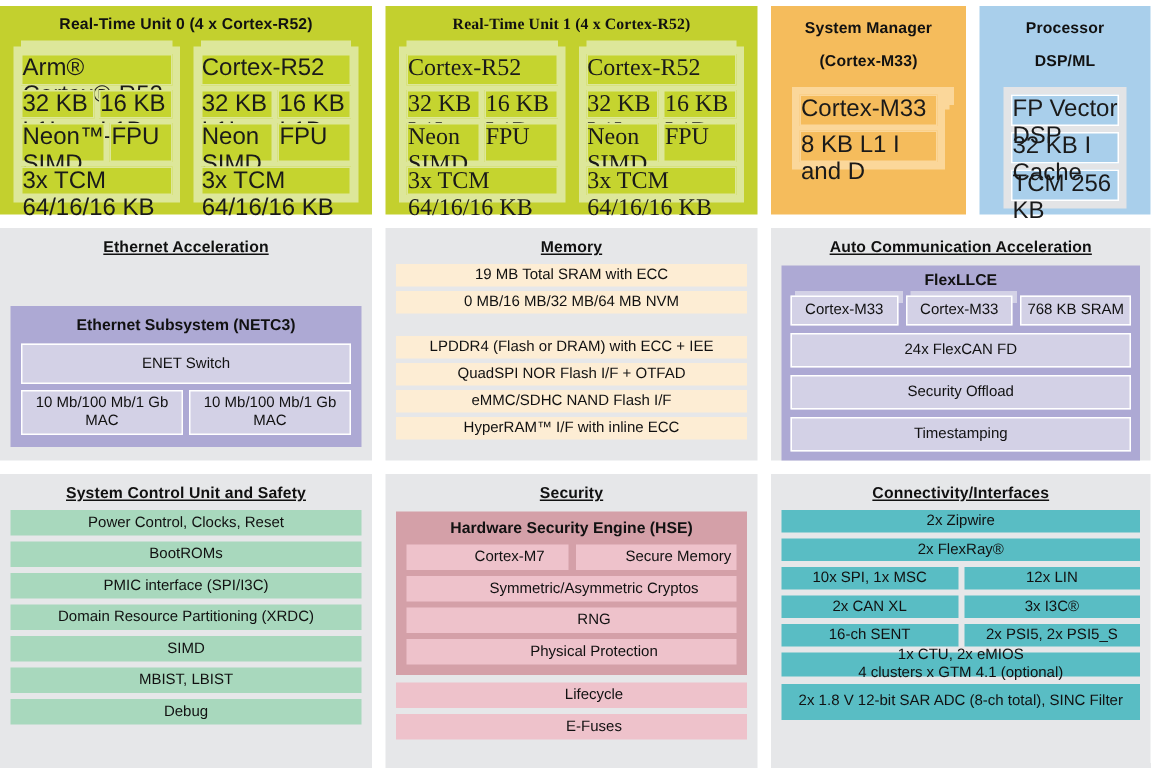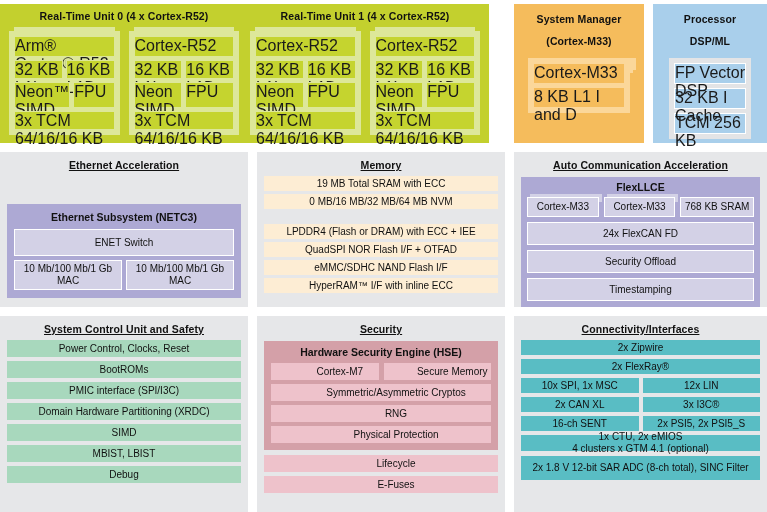--- a/index.html
+++ b/index.html
@@ -150,21 +150,21 @@
             <div class="gbox h-neon">Neon SIMD</div>
             <div class="gbox h-neon">FPU</div>
           </div>
           <div class="gbox h-tcm">3x TCM 64/16/16 KB</div>
         </div>
       </div>
 
     </div>
   </div>
 
-  <div class="panel rtu" style="left:241px;top:4px;width:248px;height:139px;">
+  <div class="panel rtu" style="left:257px;top:4px;width:248px;height:139px;font-family:Liberation Serif, serif;">
     <div class="panel-title">Real-Time Unit 1 (4 x Cortex-R52)</div>
     <div class="core-wrap">
 
       <div class="core-outer">
         <div class="core-inner">
           <div class="gbox h-core">Cortex-R52</div>
           <div class="grow">
             <div class="gbox h-cache">32 KB L1I</div>
             <div class="gbox h-cache">16 KB L1D</div>
           </div>
@@ -260,21 +260,21 @@
       <div class="box pbox ac-wide">Timestamping</div>
     </div>
   </div>
 
   <div class="panel gpanel" style="left:0px;top:316px;width:248px;height:196px;">
     <div class="panel-title">System Control Unit and Safety</div>
     <div class="scu-list">
       <div class="box mbox">Power Control, Clocks, Reset</div>
       <div class="box mbox">BootROMs</div>
       <div class="box mbox">PMIC interface (SPI/I3C)</div>
-      <div class="box mbox">Domain Hardware Partitioning (XRDC)</div>
+      <div class="box mbox">Domain Resource Partitioning (XRDC)</div>
       <div class="box mbox">SIMD</div>
       <div class="box mbox">MBIST, LBIST</div>
       <div class="box mbox">Debug</div>
     </div>
   </div>
 
   <div class="panel gpanel" style="left:257px;top:316px;width:248px;height:196px;">
     <div class="panel-title">Security</div>
     <div class="hse-outer">
       <div class="hse-title">Hardware Security Engine (HSE)</div>

